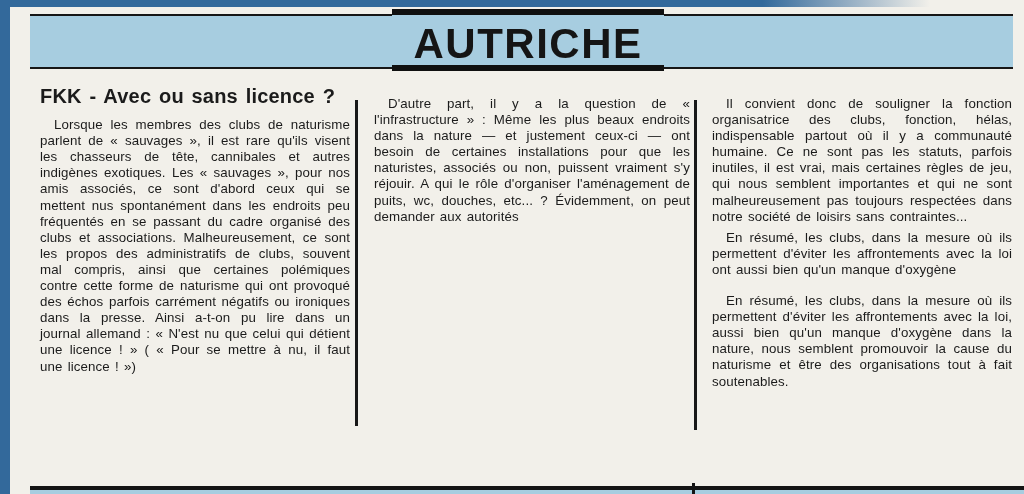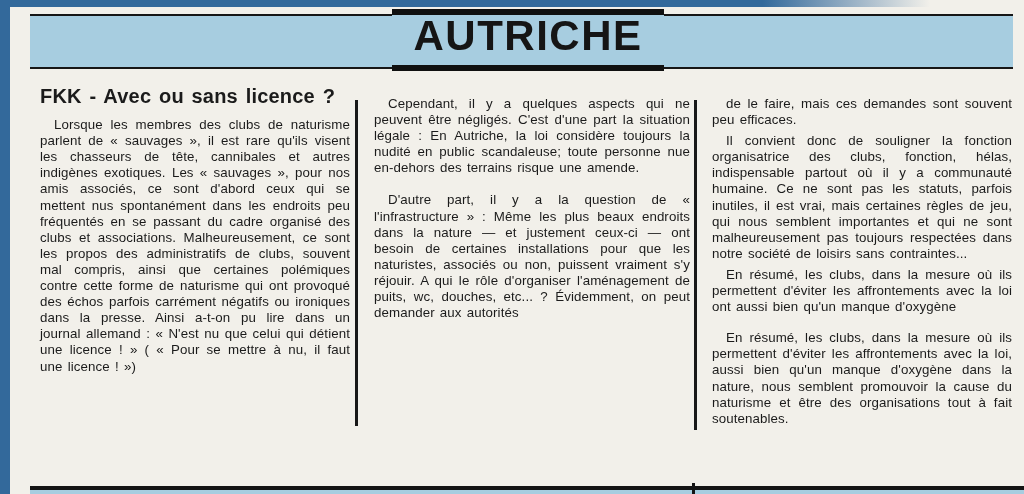--- a/index.html
+++ b/index.html
@@ -31,21 +31,21 @@
     background: #a7cde0;
     border-top: 2px solid #161616;
     border-bottom: 2px solid #161616;
   }
   .title-box {
     position: absolute; left: 392px; top: 9px; width: 272px; height: 62px;
     box-sizing: border-box;
     background: #a7cde0;
     border-top: 6px solid #101010;
     border-bottom: 6px solid #101010;
-    display: flex; align-items: flex-start; justify-content: center;
+    display: flex; align-items: flex-end; justify-content: center;
   }
   .title-box span {
     font-size: 42px;
     font-weight: bold;
     letter-spacing: 1.5px;
     color: #151515;
     line-height: 1;
     transform: scaleY(1.02);
   }
   
@@ -116,28 +116,26 @@
   </div>
 
   <div class="col col-1">
     <h1 class="article-title">FKK - Avec ou sans licence ?</h1>
     <p>Lorsque les membres des clubs de naturisme parlent de « sauvages », il est rare qu'ils visent les chasseurs de tête, cannibales et autres indigènes exotiques. Les « sauvages », pour nos amis associés, ce sont d'abord ceux qui se mettent nus spontanément dans les endroits peu fréquentés en se passant du cadre organisé des clubs et associations. Malheureusement, ce sont les propos des administratifs de clubs, souvent mal compris, ainsi que certaines polémiques contre cette forme de naturisme qui ont provoqué des échos parfois carrément négatifs ou ironiques dans la presse. Ainsi a-t-on pu lire dans un journal allemand : « N'est nu que celui qui détient une licence ! » ( « Pour se mettre à nu, il faut une licence ! »)</p>
   </div>
 
   <div class="divider divider-1"></div>
 
   <div class="col col-2">
-    <p>Cependant, il y a quelques aspects qui ne peuvent être négligés. C'est d'une part la situation légale : En Autriche, la loi considère toujours la nudité en public scandaleuse; toute personne nue en-dehors des terrains risque une amende.</p>
     <p>D'autre part, il y a la question de « l'infrastructure » : Même les plus beaux endroits dans la nature — et justement ceux-ci — ont besoin de certaines installations pour que les naturistes, associés ou non, puissent vraiment s'y réjouir. A qui le rôle d'organiser l'aménagement de puits, wc, douches, etc... ? Évidemment, on peut demander aux autorités</p>
   </div>
 
   <div class="divider divider-2"></div>
 
   <div class="col col-3">
-    <p>de le faire, mais ces demandes sont souvent peu efficaces.</p>
     <p>Il convient donc de souligner la fonction organisatrice des clubs, fonction, hélas, indispensable partout où il y a communauté humaine. Ce ne sont pas les statuts, parfois inutiles, il est vrai, mais certaines règles de jeu, qui nous semblent importantes et qui ne sont malheureusement pas toujours respectées dans notre société de loisirs sans contraintes...</p>
     <p class="gap-after">En résumé, les clubs, dans la mesure où ils permettent d'éviter les affrontements avec la loi ont aussi bien qu'un manque d'oxygène</p>
     <p>En résumé, les clubs, dans la mesure où ils permettent d'éviter les affrontements avec la loi, aussi bien qu'un manque d'oxygène dans la nature, nous semblent promouvoir la cause du naturisme et être des organisations tout à fait soutenables.</p>
   </div>
 
   <div class="bottom-rule"></div>
   <div class="bottom-band"></div>
   <div class="bottom-tick"></div>
 
 </div>

